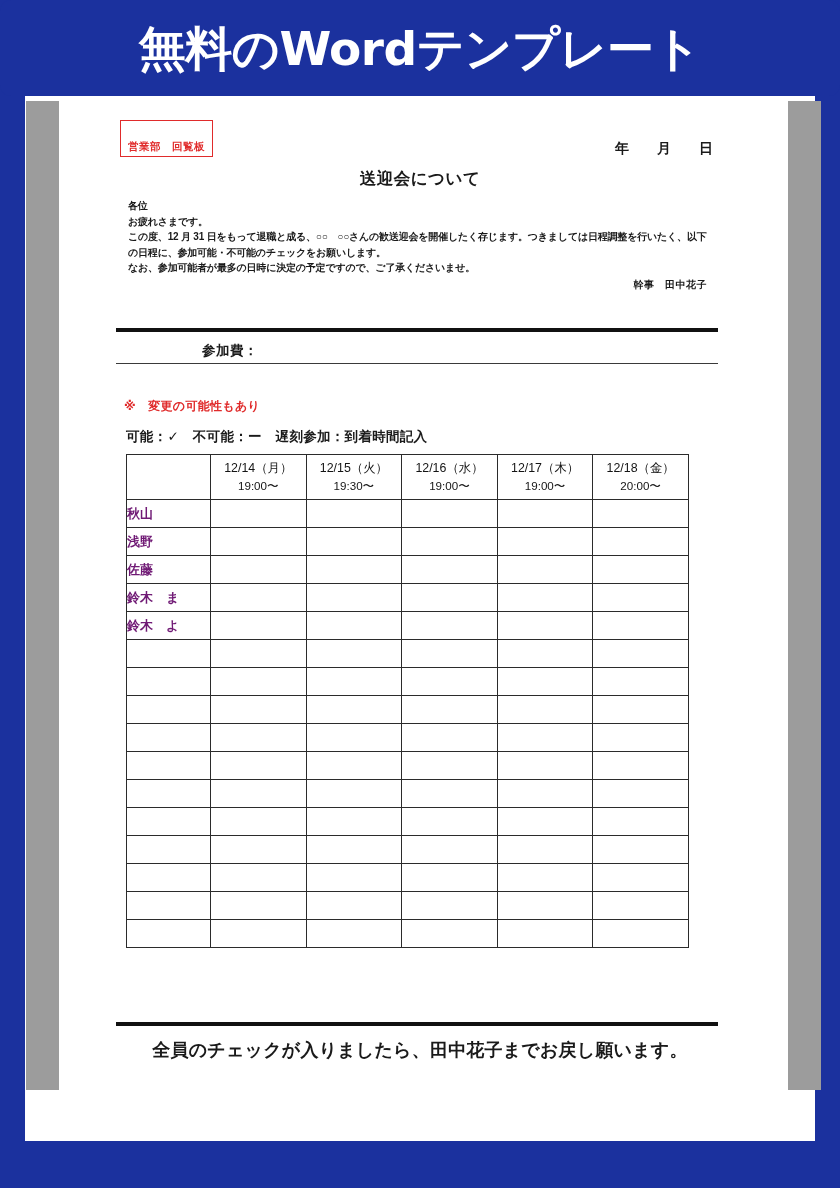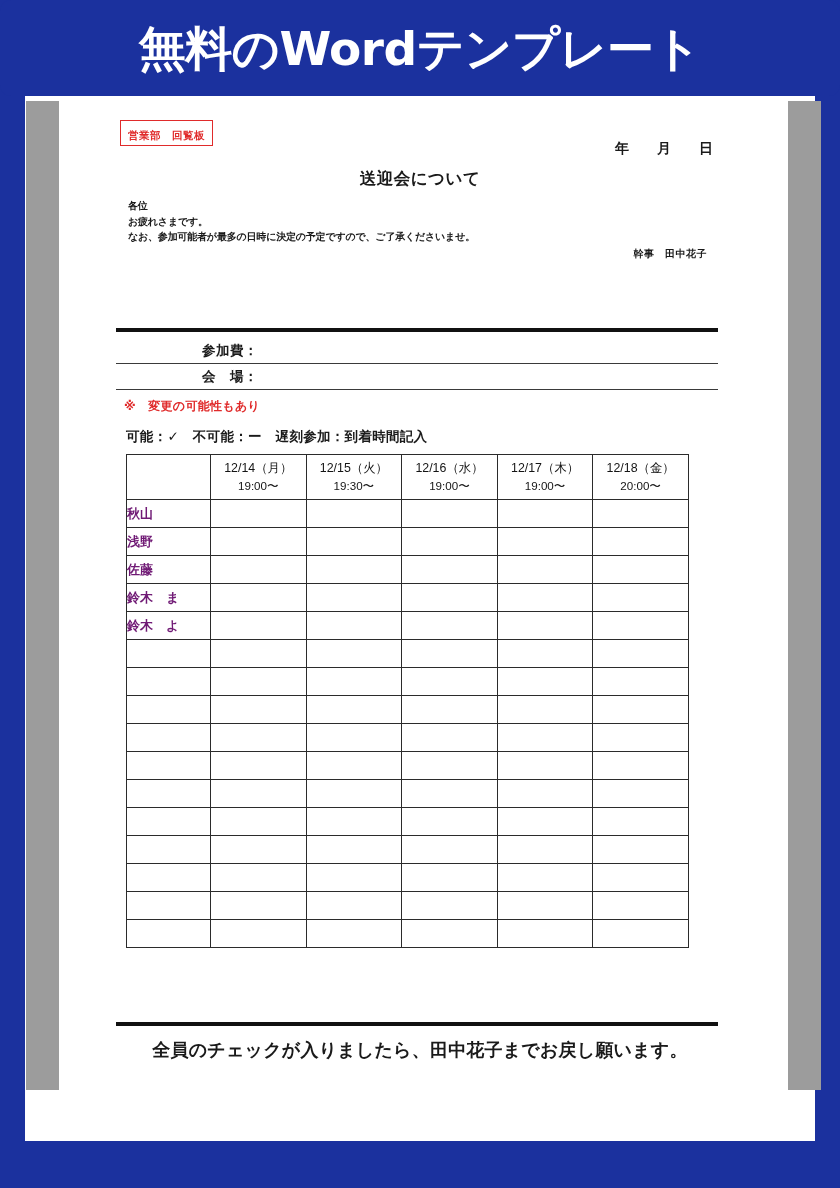--- a/index.html
+++ b/index.html
@@ -67,21 +67,21 @@
   }
 
   .stamp {
     position: absolute;
     left: 0;
     top: 4px;
     border: 1.6px solid #e02b2b;
     color: #e02b2b;
     font-size: 10.5px;
     font-weight: bold;
-    padding: 9px 7px 3px 7px;
+    padding: 20px 7px 3px 7px;
     letter-spacing: 0.5px;
     line-height: 1.1;
     white-space: nowrap;
   }
 
   .datefield {
     position: absolute;
     right: 0;
     top: 24px;
     font-size: 14px;
@@ -237,33 +237,31 @@
 
     <div class="stamp">営業部　回覧板</div>
 
     <div class="datefield">年　月　日</div>
 
     <div class="doc-title">送迎会について</div>
 
     <div class="body-block">
       <p>各位</p>
       <p>お疲れさまです。</p>
+      <p>この度、12 月 31 日をもって退職と成る、○○　○○さんの歓送迎会を開催したく存じます。つきましては日程調整を行いたく、以下の日程に、参加可能・不可能のチェックをお願いします。</p>
       <p>なお、参加可能者が最多の日時に決定の予定ですので、ご了承くださいませ。</p>
       <p class="sig">幹事　田中花子</p>
     </div>
 
     <div class="rule-thick"></div>
 
     <div class="field" id="field-fee">
       <span class="field-label">参加費：</span>
     </div>
 
-    <div class="field" id="field-venue">
-      <span class="field-label">会　場：</span>
-    </div>
 
     <div class="note-red">※　変更の可能性もあり</div>
 
     <div class="legend">可能：✓　不可能：ー　遅刻参加：到着時間記入</div>
 
     <table id="attend-table">
       <colgroup>
         <col class="name-col">
         <col class="day-col">
           <col class="day-col">

